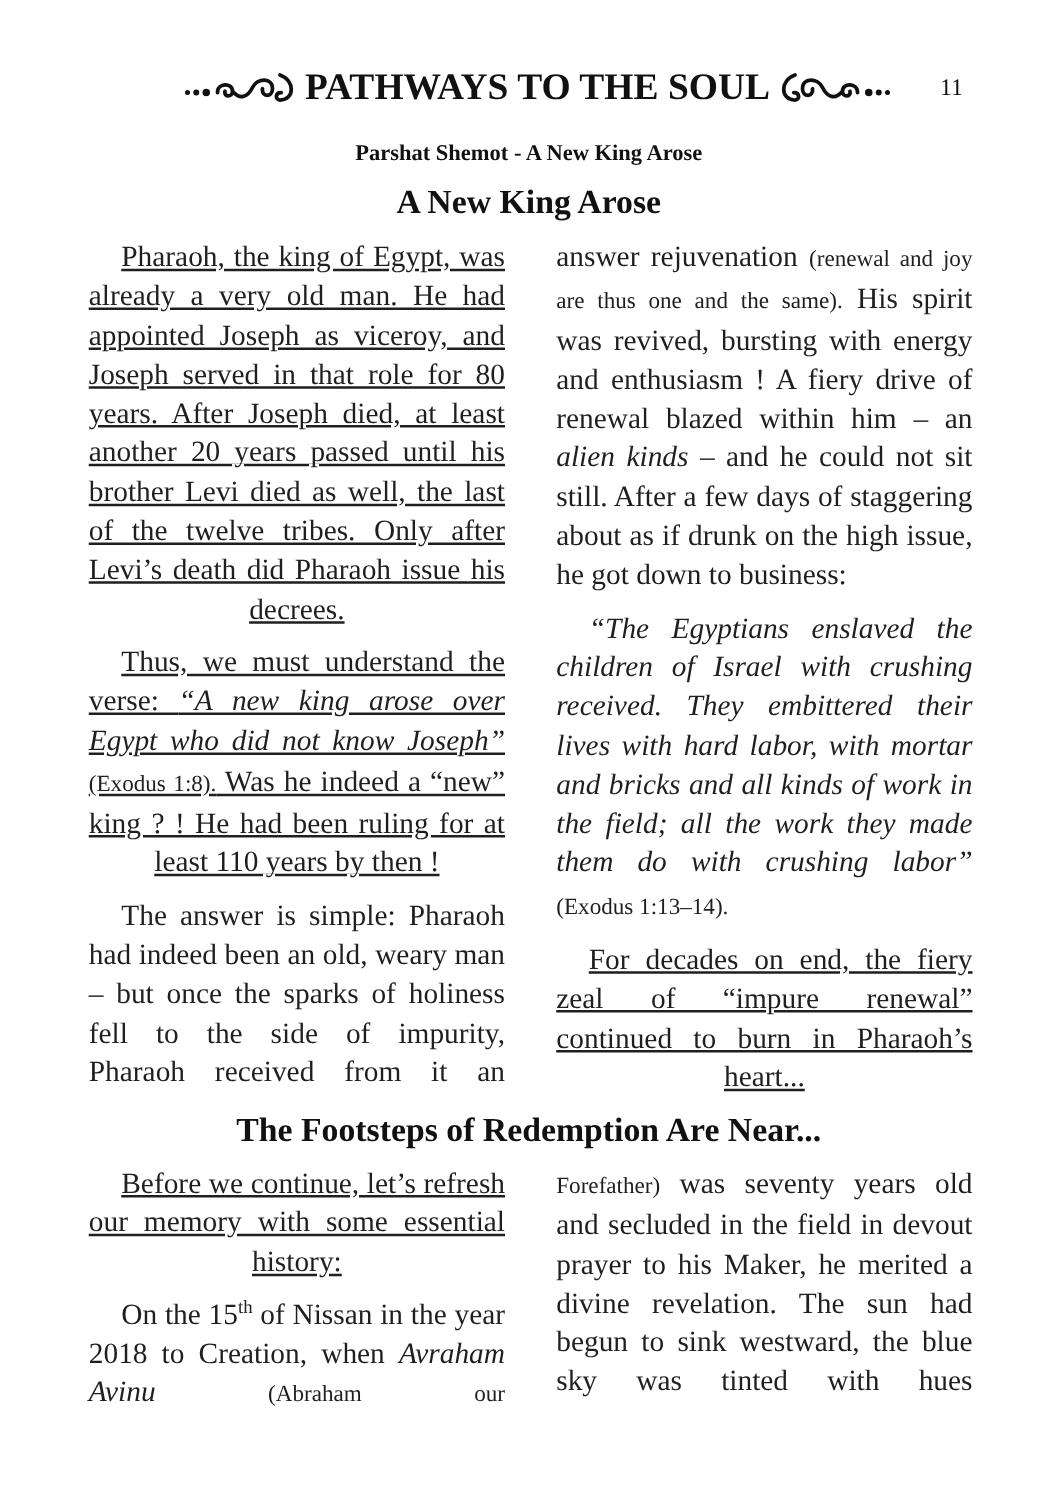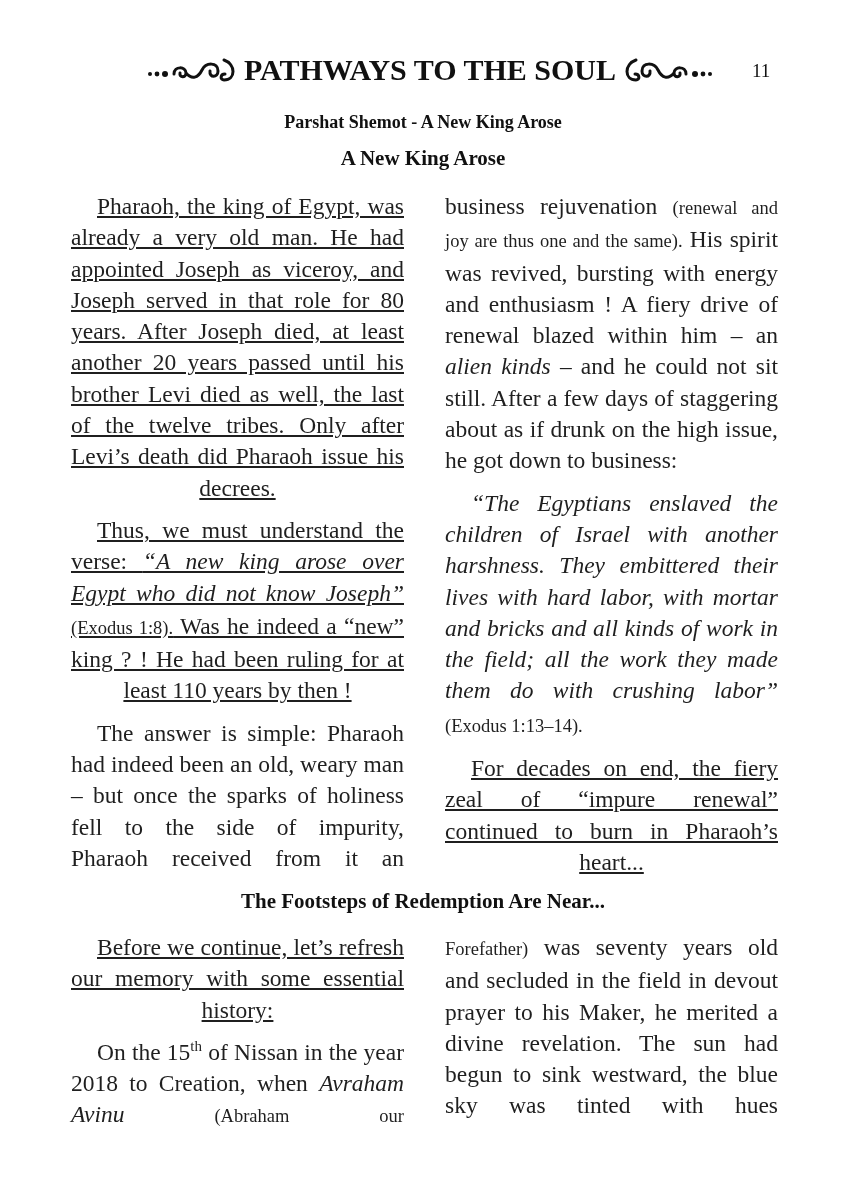--- a/index.html
+++ b/index.html
@@ -19,21 +19,21 @@
   .running-title { margin: 0 6px; white-space: nowrap; }
   .page-number {
     position: absolute; top: 60px; left: 752px; font-weight: normal; font-size: 19px; color: #111;
   }
   .subhead {
     position: absolute; top: 112px; left: 0; width: 846px; text-align: center;
     font-weight: bold; font-size: 18px; color: #111;
   }
   .section-title {
     position: absolute; left: 0; width: 846px; text-align: center;
-    font-weight: bold; font-size: 21px; color: #111;
+    font-weight: bold; font-size: 27px; color: #111;
   }
   #sec1-title { top: 146px; }
   #sec2-title { top: 889px; }
 
   .col {
     position: absolute; width: 333px; font-size: 23.5px; line-height: 31.3px; color: #1f1f1f;
   }
   .col p { margin: 0; text-align: justify; text-align-last: justify; text-indent: 26px; }
   .col p.last-center { text-align-last: center; text-decoration: underline; }
   .col p.noindent { text-indent: 0; }
@@ -84,24 +84,24 @@
     <p class="last-center">
       <span>Thus, we must understand the verse: </span><em>“A new king arose over Egypt who did not know Joseph”</em><span class="small"> (Exodus 1:8).</span><span> Was he indeed a “new” king ? ! He had been ruling for at least 110 years by then !</span>
     </p>
     <p>
       <span>The answer is simple: Pharaoh had indeed been an old, weary man – but once the sparks of holiness fell to the side of impurity, Pharaoh received from it an</span>
     </p>
   </div>
 
   <div class="col" id="s1-right">
     <p class="noindent last-left">
-      <span>business rejuvenation </span><span class="small">(renewal and joy are thus one and the same).</span><span> His spirit was revived, bursting with energy and enthusiasm ! A fiery drive of renewal blazed within him – an </span><em>alien kinds</em><span> – and he could not sit still. After a few days of staggering about as if drunk on the high issue, he got down to business:</span>
+      <span>answer rejuvenation </span><span class="small">(renewal and joy are thus one and the same).</span><span> His spirit was revived, bursting with energy and enthusiasm ! A fiery drive of renewal blazed within him – an </span><em>alien kinds</em><span> – and he could not sit still. After a few days of staggering about as if drunk on the high issue, he got down to business:</span>
     </p>
     <p class="last-left">
-      <em>“The Egyptians enslaved the children of Israel with another harshness. They embittered their lives with hard labor, with mortar and bricks and all kinds of work in the field; all the work they made them do with crushing labor”</em><span class="small"> (Exodus 1:13–14).</span>
+      <em>“The Egyptians enslaved the children of Israel with crushing received. They embittered their lives with hard labor, with mortar and bricks and all kinds of work in the field; all the work they made them do with crushing labor”</em><span class="small"> (Exodus 1:13–14).</span>
     </p>
     <p class="last-center">
       <span>For decades on end, the fiery zeal of “impure renewal” continued to burn in Pharaoh’s heart...</span>
     </p>
   </div>
 
   <div class="section-title" id="sec2-title">The Footsteps of Redemption Are Near...</div>
 
   <div class="col" id="s2-left">
     <p class="last-center">

